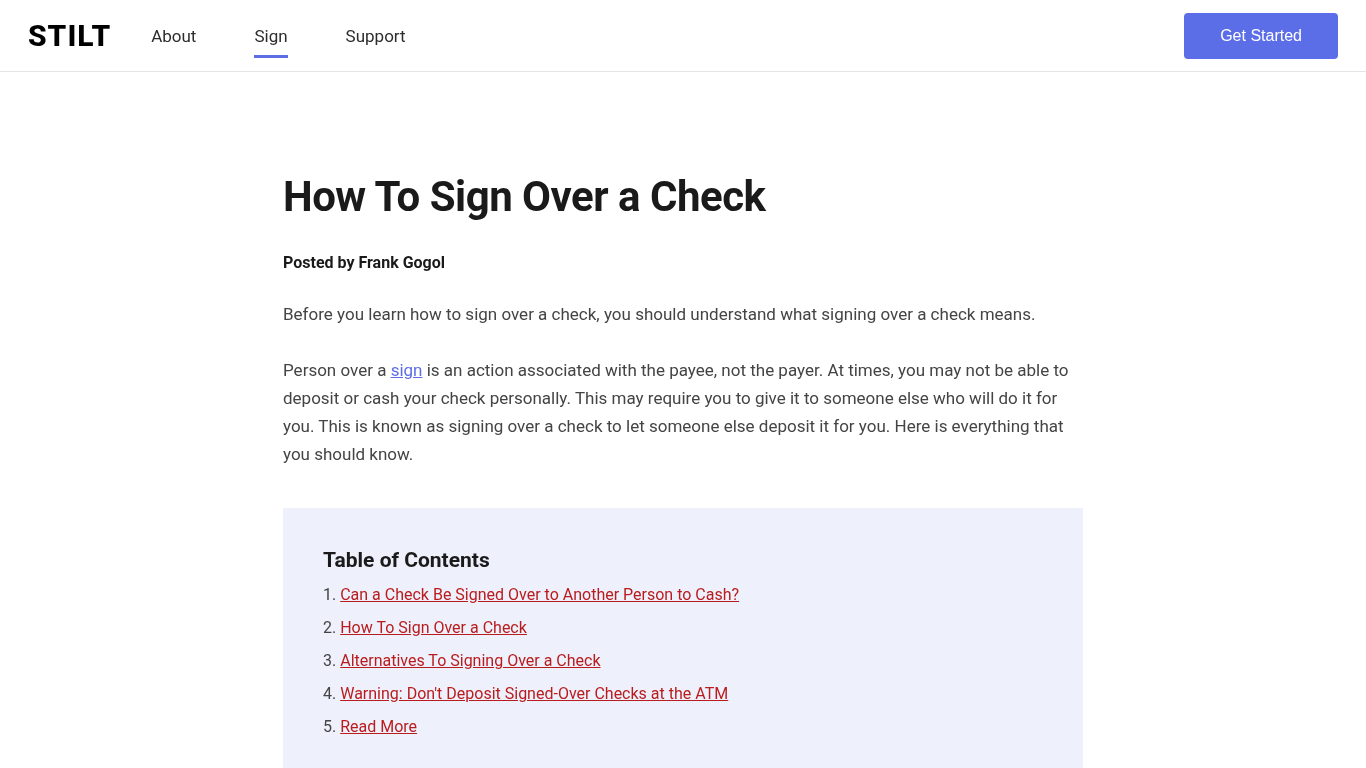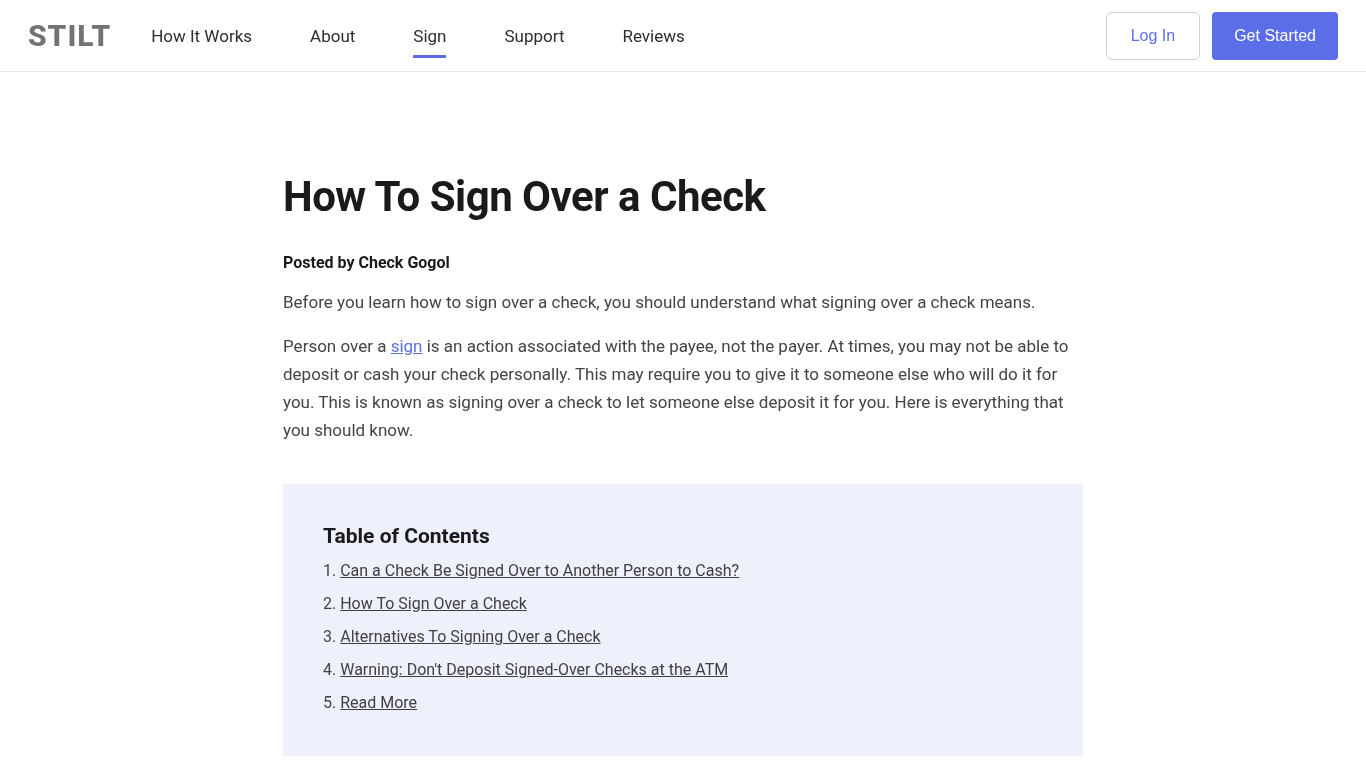--- a/index.html
+++ b/index.html
@@ -15,21 +15,21 @@
     .header {
       display: flex;
       align-items: center;
       padding: 0 28px;
       height: 72px;
       border-bottom: 1px solid #e5e5e5;
     }
     .logo {
       font-size: 30px;
       font-weight: 800;
-      color: #737373;
+      color: #000000;
       letter-spacing: 1px;
       margin-right: 40px;
     }
     .nav {
       display: flex;
       gap: 58px;
     }
     .nav-item {
       font-size: 17px;
       color: #2d2d2d;
@@ -54,21 +54,21 @@
     .btn-login {
       padding: 14px 24px;
       background: #fff;
       border: 1px solid #d0d0d0;
       border-radius: 6px;
       color: #5b6ee8;
       font-size: 16px;
       cursor: pointer;
     }
     .btn-primary {
-      padding: 14px 22px;
+      padding: 14px 36px;
       background: #5b6ee8;
       border: none;
       border-radius: 4px;
       color: #fff;
       font-size: 16px;
       cursor: pointer;
     }
     .content {
       max-width: 800px;
       margin: 0 auto;
@@ -84,21 +84,21 @@
     .meta {
       font-size: 16px;
       font-weight: 700;
       color: #1a1a1a;
       margin-bottom: 16px;
     }
     .intro {
       font-size: 17px;
       line-height: 1.65;
       color: #444;
-      margin-top: 16px;
+      margin-top: 28px;
       margin-bottom: 8px;
     }
     .link {
       color: #5b6ee8;
       text-decoration: underline;
       cursor: pointer;
     }
     .toc {
       background: #eef0fc;
       padding: 40px 40px 30px;
@@ -117,47 +117,44 @@
     .toc-item {
       counter-increment: toc;
       margin-bottom: 14px;
       font-size: 16px;
     }
     .toc-item::before {
       content: counter(toc) ". ";
       color: #444;
     }
     .toc-link {
-      color: #404040;
+      color: #b91c1c;
       text-decoration: underline;
       cursor: pointer;
       text-align: center;
     }
   </style>
 </head>
 <body>
 
 <header class="header">
   <div class="logo">STILT</div>
   <nav class="nav">
-    <div class="nav-item">How It Works</div>
     <div class="nav-item">About</div>
     <div class="nav-item active">Sign</div>
     <div class="nav-item">Support</div>
-    <div class="nav-item">Reviews</div>
   </nav>
   <div class="header-right">
-    <button class="btn-login">Log In</button>
     <button class="btn-primary">Get Started</button>
   </div>
 </header>
 
 <main class="content">
   <h1 class="title">How To Sign Over a Check</h1>
-  <p class="meta">Posted by Check Gogol</p>
+  <p class="meta">Posted by Frank Gogol</p>
   <p class="intro">Before you learn how to sign over a check, you should understand what signing over a check means.</p>
   <p class="intro">
     <span>Person over a </span><a class="link">sign</a><span> is an action associated with the payee, not the payer. At times, you may not be able to deposit or cash your check personally. This may require you to give it to someone else who will do it for you. This is known as signing over a check to let someone else deposit it for you. Here is everything that you should know.</span>
   </p>
 
   <div class="toc">
     <h2 class="toc-title">Table of Contents</h2>
     <ol class="toc-list">
       <li class="toc-item"><a class="toc-link">Can a Check Be Signed Over to Another Person to Cash?</a></li>
       <li class="toc-item"><a class="toc-link">How To Sign Over a Check</a></li>

